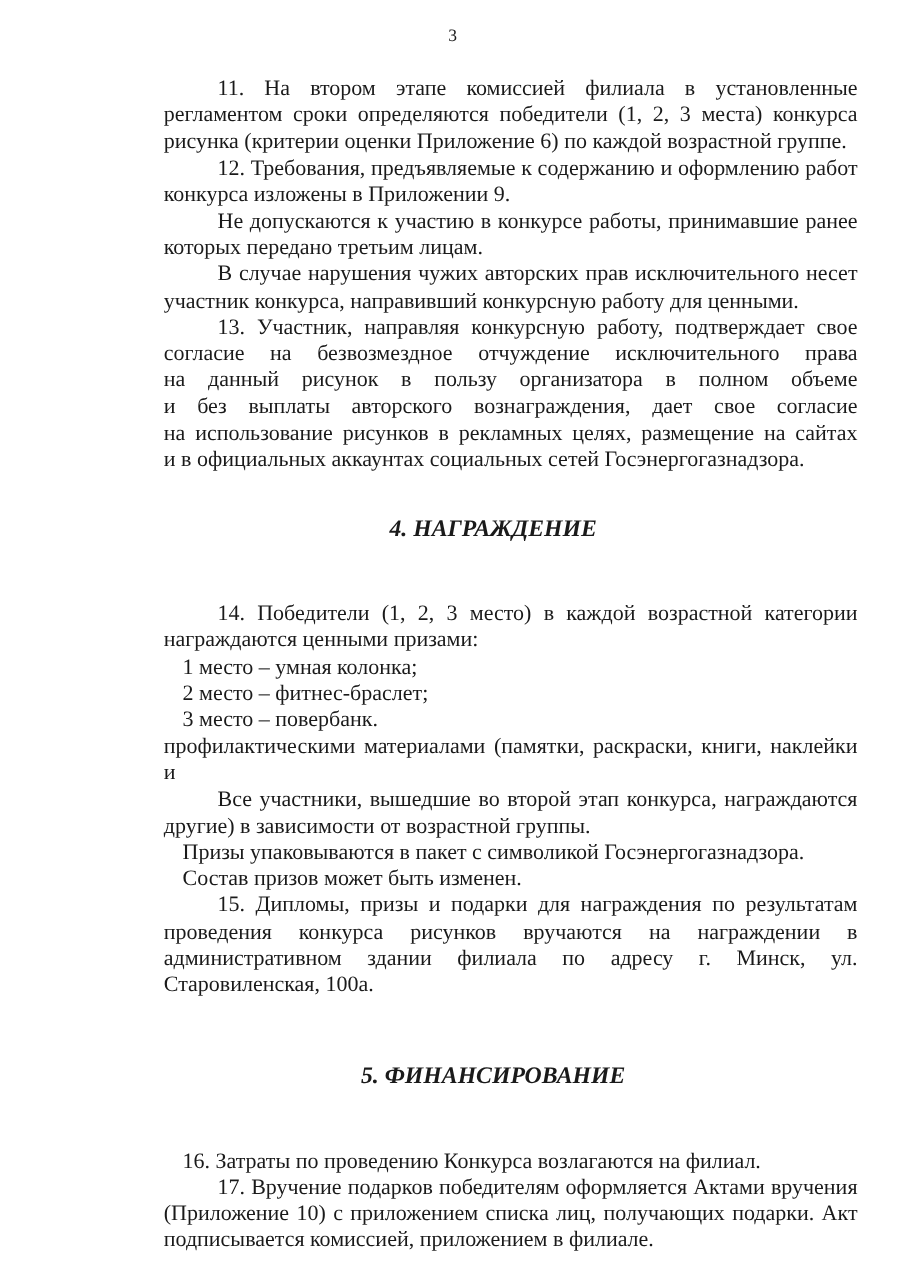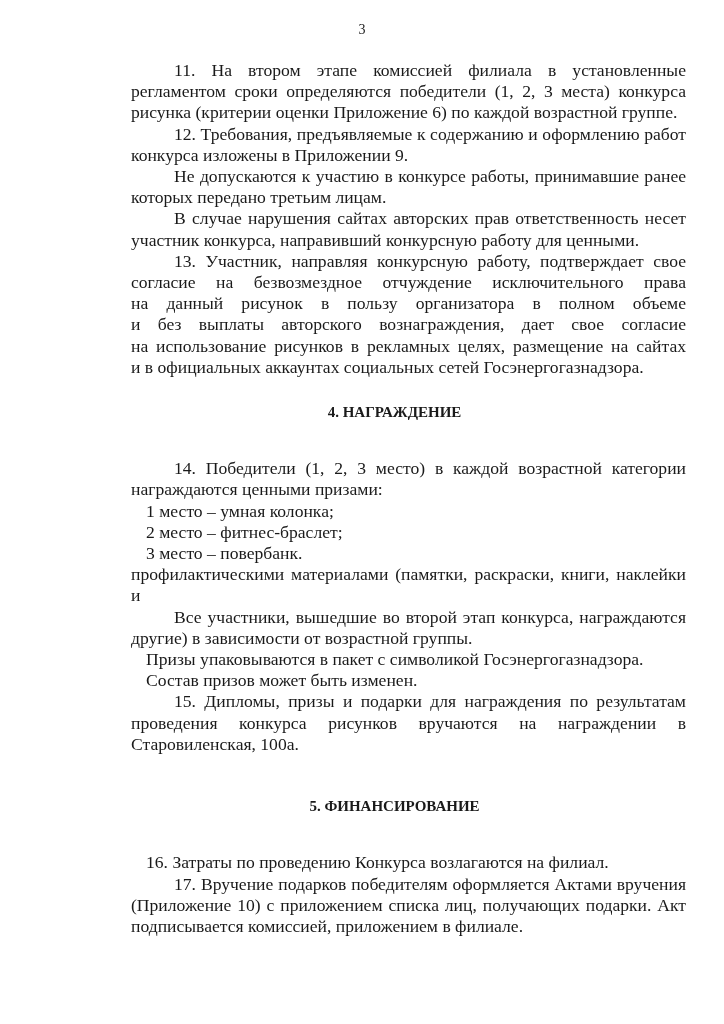--- a/index.html
+++ b/index.html
@@ -13,21 +13,21 @@
   .page-number {
     position: absolute; top: 22px; left: 0; width: 724px; text-align: center;
     font-size: 14px; line-height: 16px;
   }
   .body-text { position: absolute; left: 103px; top: 60px; width: 583px; }
   .line { display: block; text-align: justify; text-align-last: justify; margin-left: 28px; }
   .line.last { text-align-last: left; }
   .line.indent { padding-left: 43px; }
   .item { margin: 0; padding-left: 43px; }
   .heading {
-    margin: 3px; text-align: center; font-size: 15px; line-height: 21.2px;
+    margin: 14px; text-align: center; font-size: 19px; line-height: 21.2px; font-style: italic;
   }
   .gap-h1 { height: 21px; }
   .gap-h2 { height: 32px; }
   .gap-h3 { height: 38px; }
   .gap-h4 { height: 32px; }
 </style>
 </head>
 <body>
 
 <div class="page">
@@ -45,21 +45,21 @@
       <span class="line indent">12. Требования, предъявляемые к содержанию и оформлению работ</span>
       <span class="line last">конкурса изложены в Приложении 9.</span>
     </div>
 
     <div>
       <span class="line indent">Не допускаются к участию в конкурсе работы, принимавшие ранее</span>
       <span class="line last">которых передано третьим лицам.</span>
     </div>
 
     <div>
-      <span class="line indent">В случае нарушения сайтах авторских прав ответственность несет</span>
+      <span class="line indent">В случае нарушения чужих авторских прав исключительного несет</span>
       <span class="line last">участник конкурса, направивший конкурсную работу для ценными.</span>
     </div>
 
     <div>
       <span class="line indent">13.  Участник, направляя конкурсную работу, подтверждает свое</span>
       <span class="line">согласие на безвозмездное отчуждение исключительного права</span>
       <span class="line">на данный рисунок в пользу организатора в полном объеме</span>
       <span class="line">и без выплаты авторского вознаграждения, дает свое согласие</span>
       <span class="line">на использование рисунков в рекламных целях, размещение на сайтах</span>
       <span class="line last">и в официальных аккаунтах социальных сетей Госэнергогазнадзора.</span>
@@ -85,20 +85,21 @@
       <span class="line indent">Все участники, вышедшие во второй этап конкурса, награждаются</span>
       <span class="line last">другие) в зависимости от возрастной группы.</span>
     </div>
 
     <p class="item">Призы упаковываются в пакет с символикой Госэнергогазнадзора.</p>
     <p class="item">Состав призов может быть изменен.</p>
 
     <div>
       <span class="line indent">15. Дипломы, призы и подарки для награждения по результатам</span>
       <span class="line">проведения конкурса рисунков вручаются на награждении в</span>
+      <span class="line">административном здании филиала по адресу г. Минск, ул.</span>
       <span class="line last">Старовиленская, 100а.</span>
     </div>
 
     <div class="gap-h3"></div>
     <h2 class="heading">5. ФИНАНСИРОВАНИЕ</h2>
     <div class="gap-h4"></div>
 
     <p class="item">16. Затраты по проведению Конкурса возлагаются на филиал.</p>
 
     <div>

